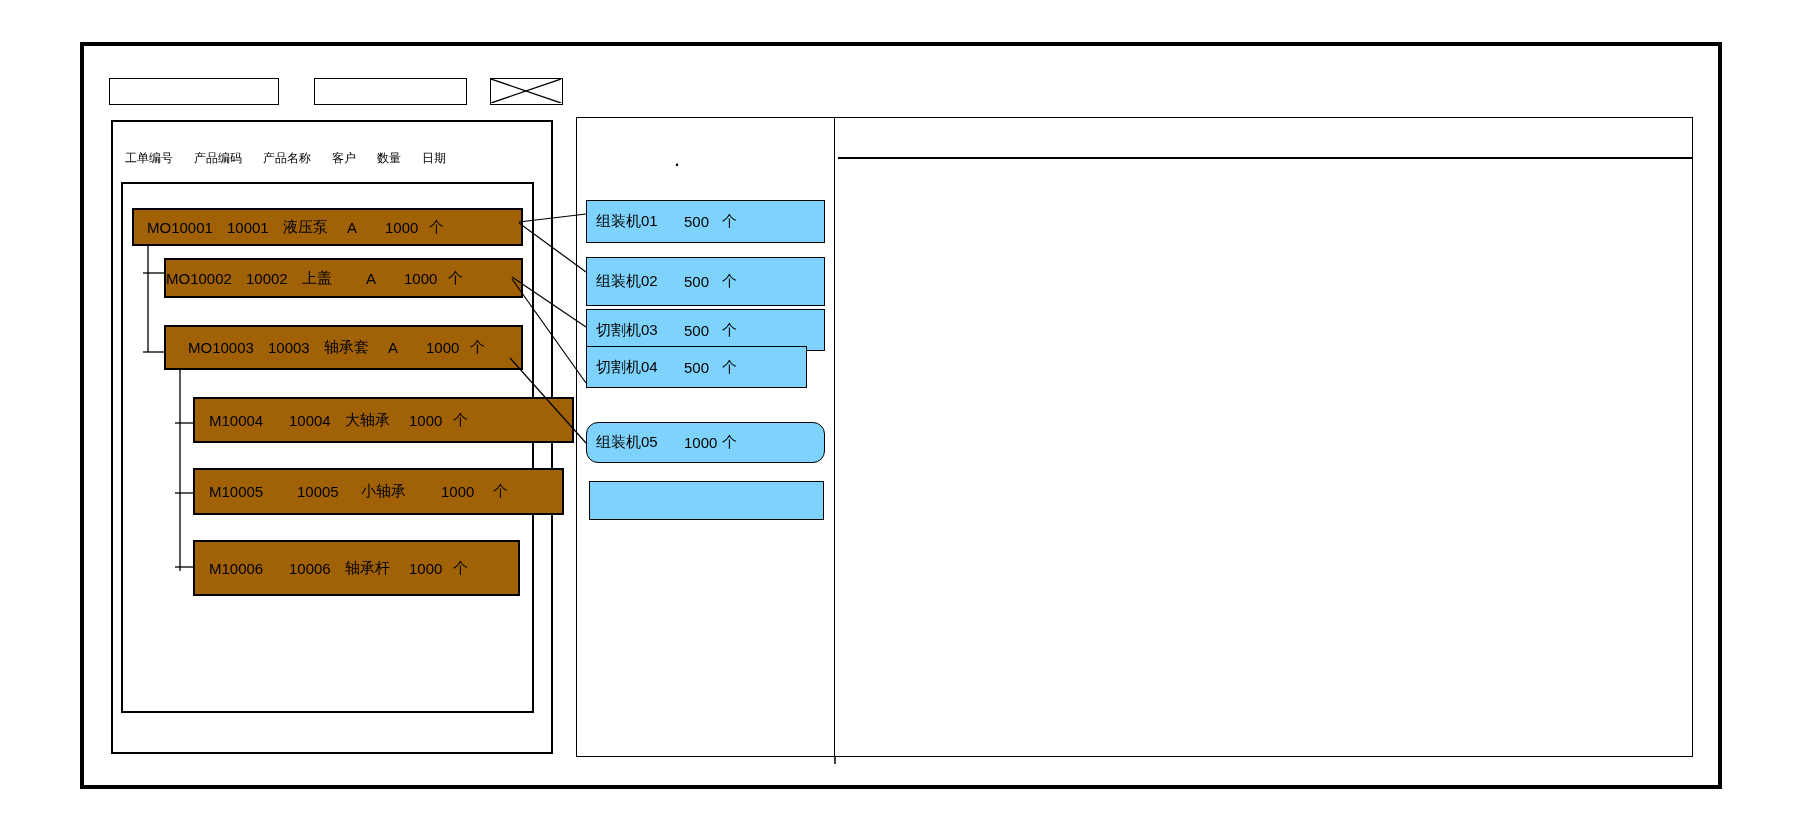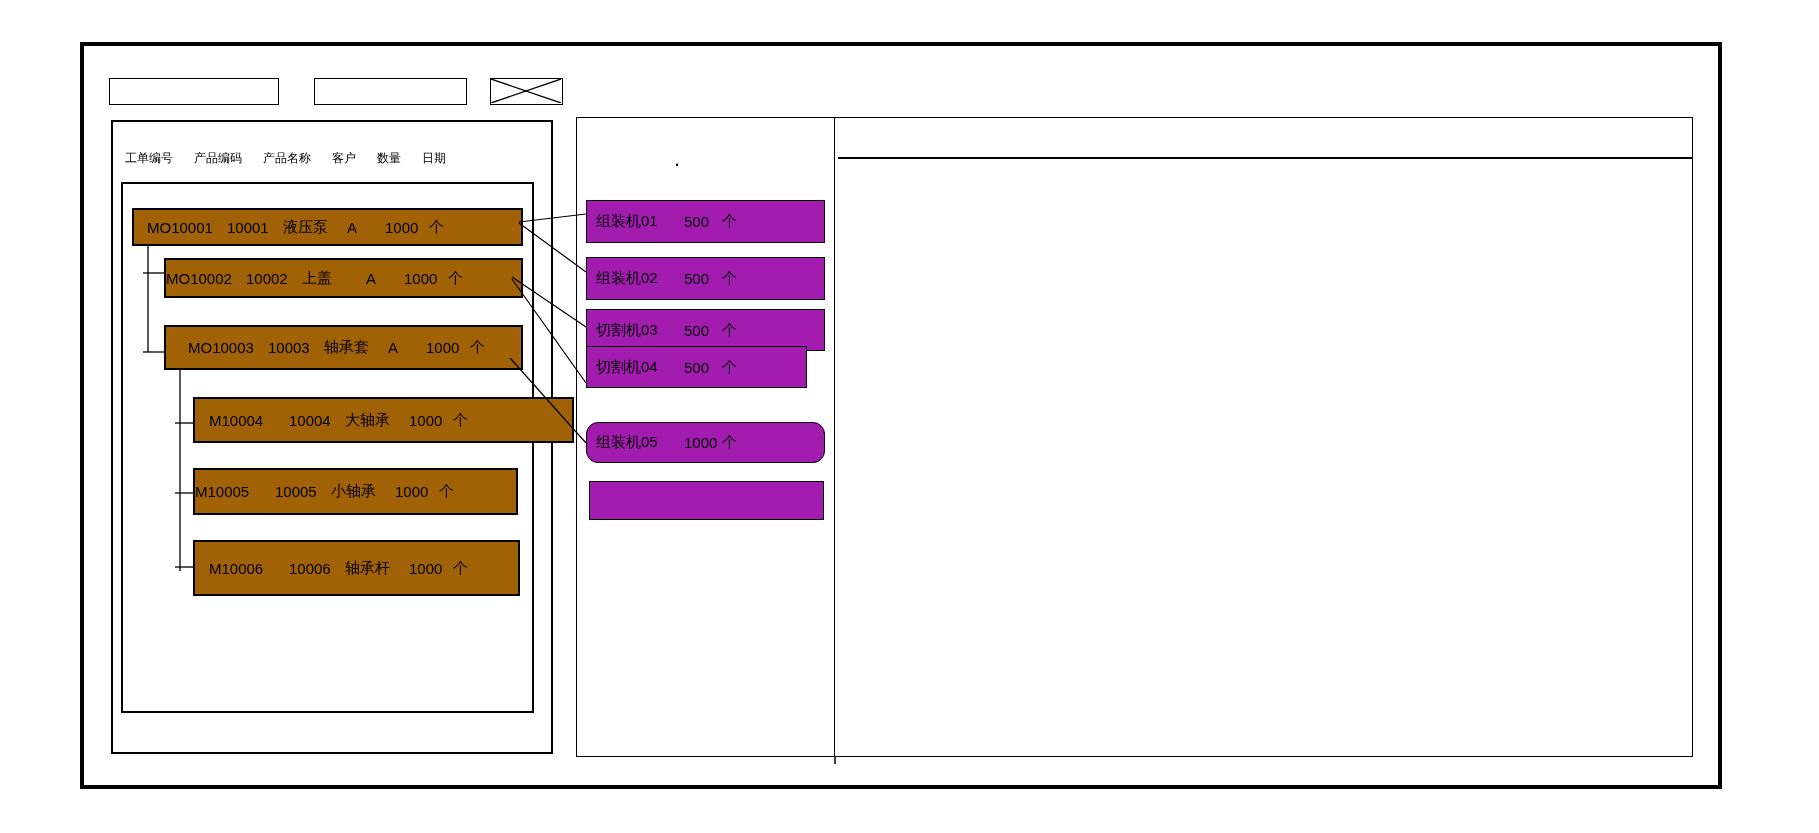--- a/index.html
+++ b/index.html
@@ -22,21 +22,21 @@
   }
   .f { display:inline-block; }
   .f-order { width:80px; }
   .f-code  { width:56px; }
   .f-name  { width:64px; }
   .f-cust  { width:38px; }
   .f-cust0 { width:0; }
   .f-qty   { width:44px; }
 
   .mc-box {
-    display:flex; align-items:center; border:1.5px solid #000; background:#a21caf;
+    display:flex; align-items:center; border:1.5px solid #000; background:#7dd3fc;
     font-size:15px; white-space:nowrap; padding-left:9px; overflow:hidden;
   }
   .m-name { display:inline-block; width:88px; }
   .m-qty  { display:inline-block; width:38px; }
 
   .sep { border-top:2px solid #000; height:0; }
   .connectors { pointer-events:none; }
   .dot { font-size:22px; line-height:22px; }
 </style>
 </head>
@@ -97,21 +97,21 @@
 
   <div class="abs row-box" style="left:193px;top:397px;width:381px;height:46px;padding-left:14px;">
     <span class="f f-order">M10004</span>
     <span class="f f-code">10004</span>
     <span class="f f-name">大轴承</span>
     <span class="f f-cust0"></span>
     <span class="f f-qty">1000</span>
     <span class="f">个</span>
   </div>
 
-  <div class="abs row-box" style="left:193px;top:468px;width:325px;height:47px;">
+  <div class="abs row-box" style="left:193px;top:468px;width:371px;height:47px;padding-left:14px;gap:8px;">
     <span class="f f-order">M10005</span>
     <span class="f f-code">10005</span>
     <span class="f f-name">小轴承</span>
     <span class="f f-cust0"></span>
     <span class="f f-qty">1000</span>
     <span class="f">个</span>
   </div>
 
   <div class="abs row-box" style="left:193px;top:540px;width:327px;height:56px;padding-left:14px;">
     <span class="f f-order">M10006</span>
@@ -124,21 +124,21 @@
 
   <div class="abs b15" style="left:576px;top:117px;width:259px;height:640px;"></div>
 
   <span class="abs dot" style="left:674px;top:148px;">.</span>
 
   <div class="abs mc-box" style="left:586px;top:200px;width:239px;height:43px;">
     <span class="m-name">组装机01</span>
     <span class="m-qty">500</span>
     <span class="m-unit">个</span>
   </div>
-  <div class="abs mc-box" style="left:586px;top:257px;width:239px;height:43px;align-items:center;">
+  <div class="abs mc-box" style="left:586px;top:257px;width:239px;height:49px;align-items:center;">
     <span class="m-name">组装机02</span>
     <span class="m-qty">500</span>
     <span class="m-unit">个</span>
   </div>
   <div class="abs mc-box" style="left:586px;top:309px;width:239px;height:42px;">
     <span class="m-name">切割机03</span>
     <span class="m-qty">500</span>
     <span class="m-unit">个</span>
   </div>
   <div class="abs mc-box" style="left:586px;top:346px;width:221px;height:42px;">

